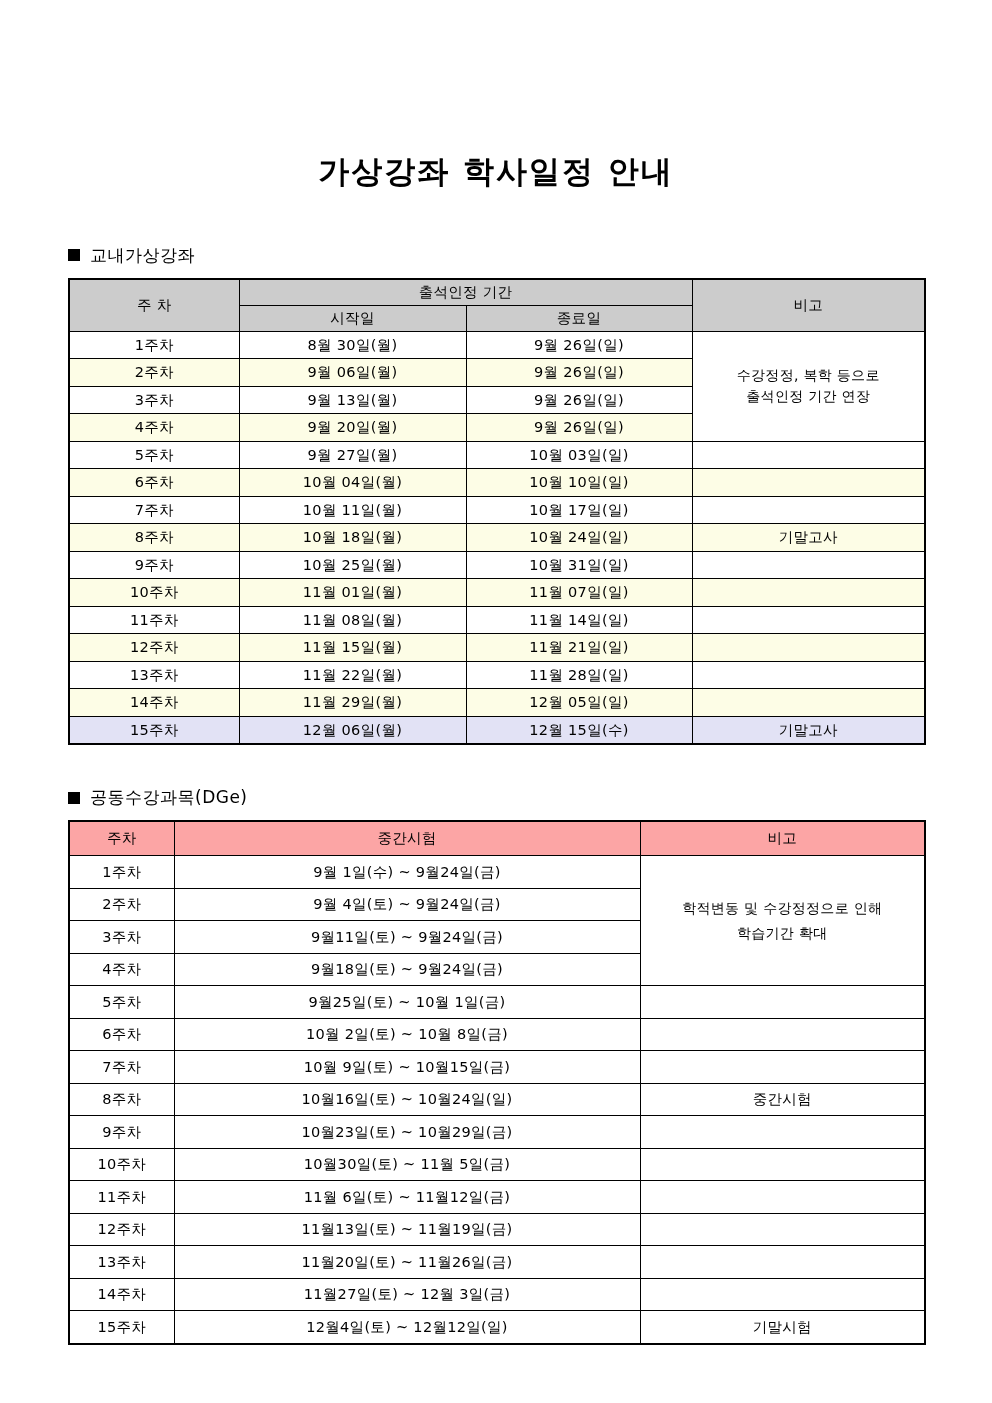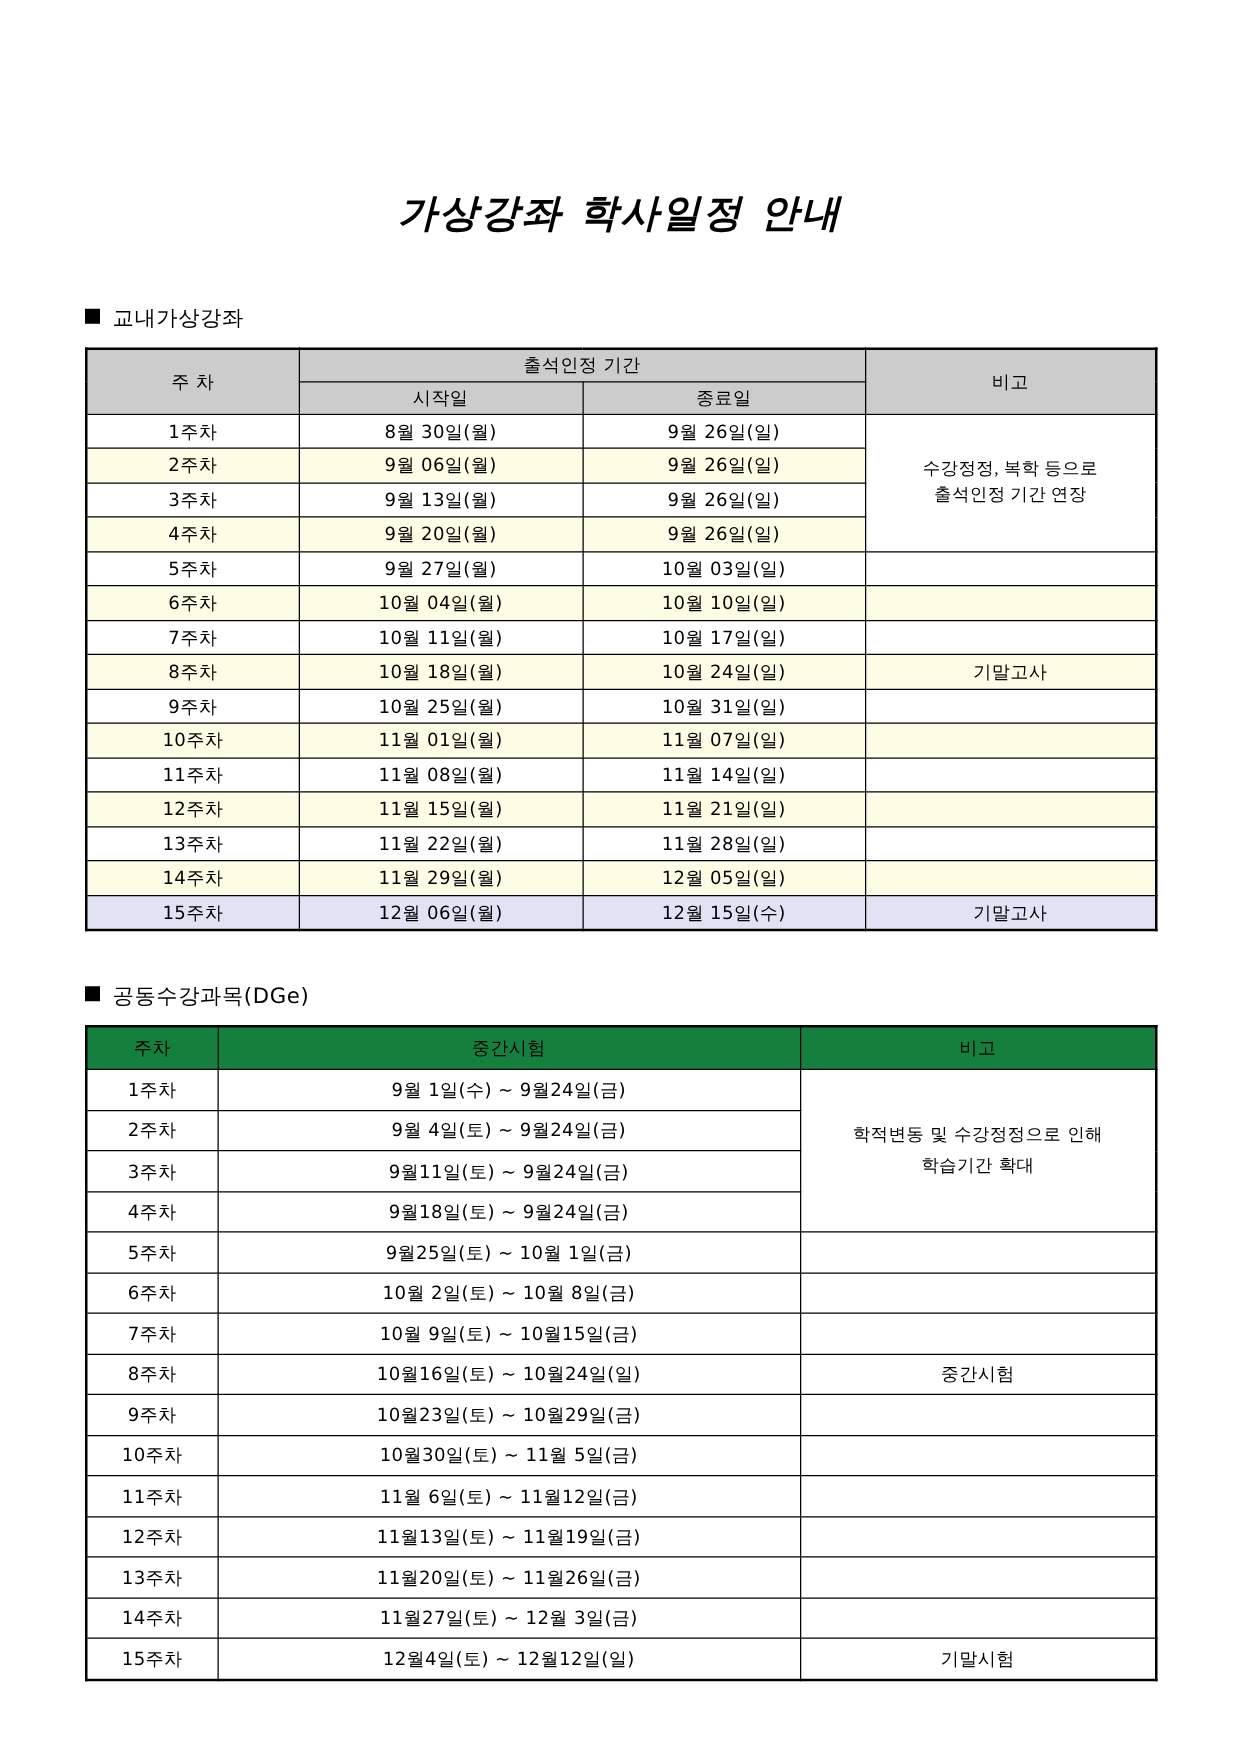--- a/index.html
+++ b/index.html
@@ -25,26 +25,26 @@
 
   
   .doc-title {
     text-align: center;
     font-size: 31px;
     font-weight: bold;
     letter-spacing: 2px;
     margin: 0;
     padding-top: 152px;
     line-height: 1.25;
-    font-style: italic;
   }
 
   
   .section-head {
     display: flex;
+    align-items: center;
     gap: 10px;
     margin-left: 68px;
     font-size: 17px;
     letter-spacing: 0.5px;
   }
   .section-head.first { margin-top: 56px; }
   .section-head.second { margin-top: 44px; }
   .bullet-square {
     width: 12px;
     height: 12px;
@@ -84,31 +84,30 @@
   #table-campus td {
     height: 26.5px;
   }
   #table-campus tbody tr.odd td { background: #ffffff; }
   #table-campus tbody tr.even td { background: #fdfde6; }
   #table-campus tbody tr.final td { background: #e2e2f5; }
   #table-campus td.note-merge {
     background: #ffffff !important;
     line-height: 1.55;
     font-size: 14px;
-    font-family: Liberation Serif, serif;
   }
 
   
   #table-dge {
     width: 856px;
     margin-top: 14px;
     border: 2px solid #000000;
   }
   #table-dge th {
-    background: #15803d;
+    background: #fca5a5;
     height: 33px;
   }
   #table-dge td {
     height: 31.5px;
     background: #ffffff;
   }
   #table-dge td.note-merge {
     line-height: 1.8;
     font-size: 14px;
     text-align: center;

